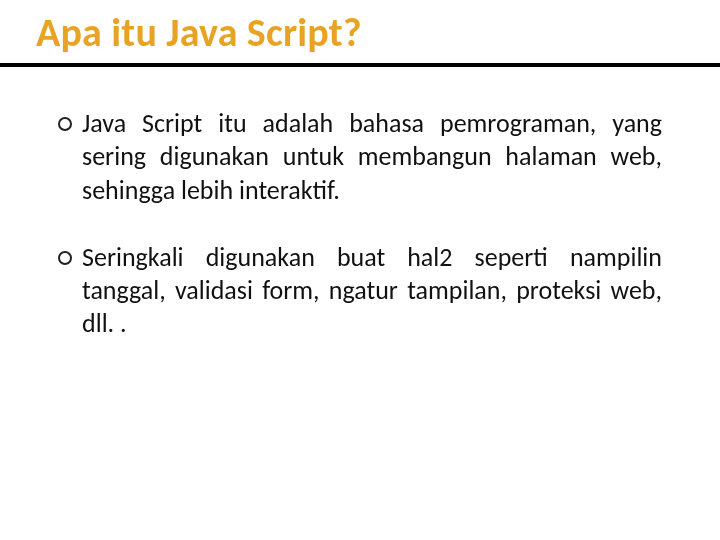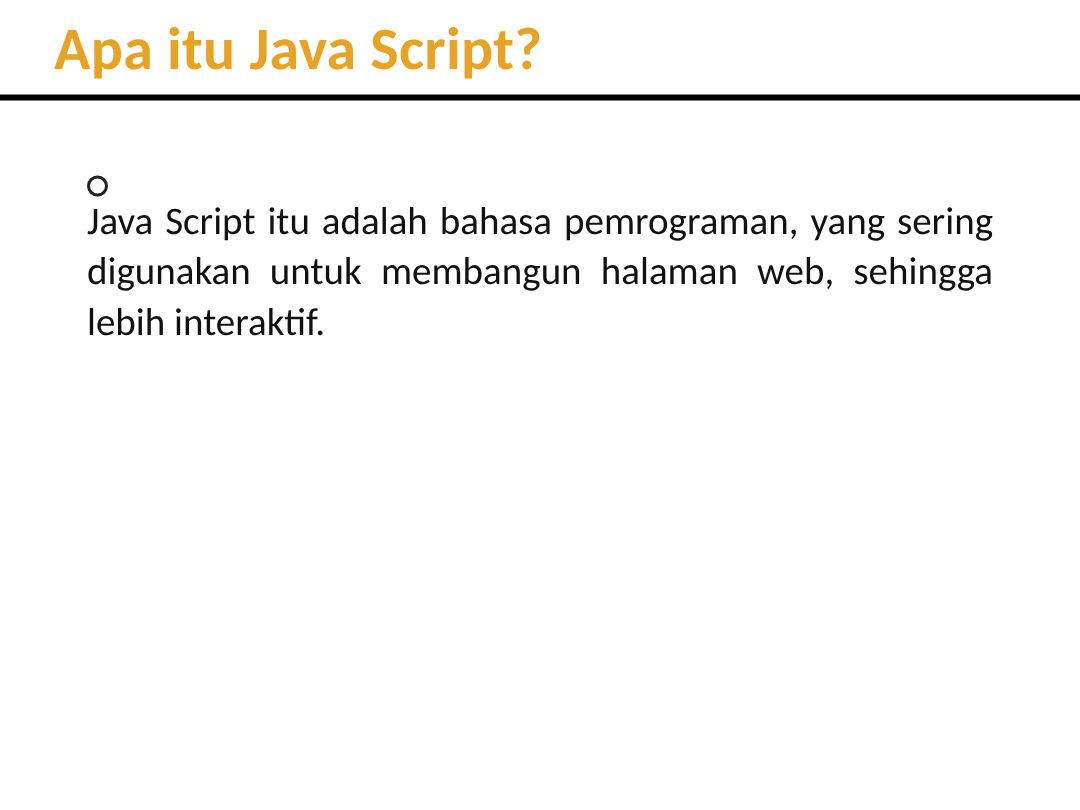--- a/index.html
+++ b/index.html
@@ -33,21 +33,20 @@
     background: #000000;
     margin: 0 0 40px 0;
   }
   .content {
     padding: 0 58px 0 58px;
   }
   .item {
     display: flex;
     align-items: flex-start;
     margin-bottom: 34px;
-    flex-direction: column;
   }
   .bullet {
     flex: 0 0 auto;
     width: 14px;
     height: 14px;
     border: 2px solid #222;
     border-radius: 50%;
     margin-top: 10px;
     margin-right: 10px;
     box-sizing: border-box;
@@ -71,16 +70,20 @@
   </div>
   <div class="rule"></div>
 
   <div class="content">
 
     <div class="item">
       <span class="bullet"></span>
       <span class="text">Java Script itu adalah bahasa pemrograman, yang sering digunakan untuk membangun halaman web, sehingga lebih interaktif.</span>
     </div>
 
+    <div class="item">
+      <span class="bullet"></span>
+      <span class="text">Seringkali digunakan buat hal2 seperti nampilin tanggal, validasi form, ngatur tampilan, proteksi web, dll. .</span>
+    </div>
 
   </div>
 
 </div>
 
 </body></html>

